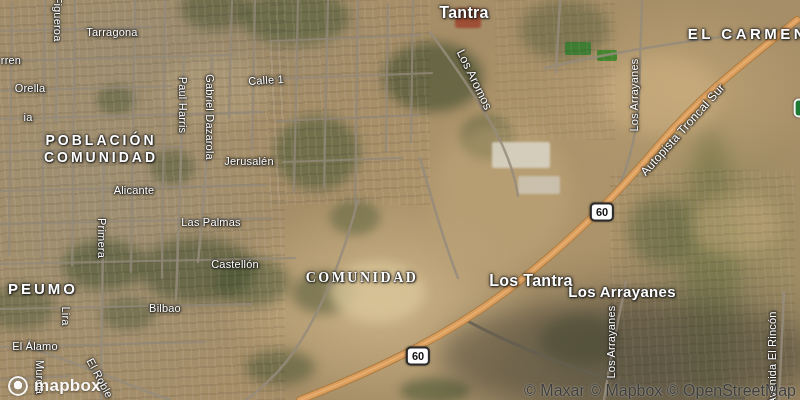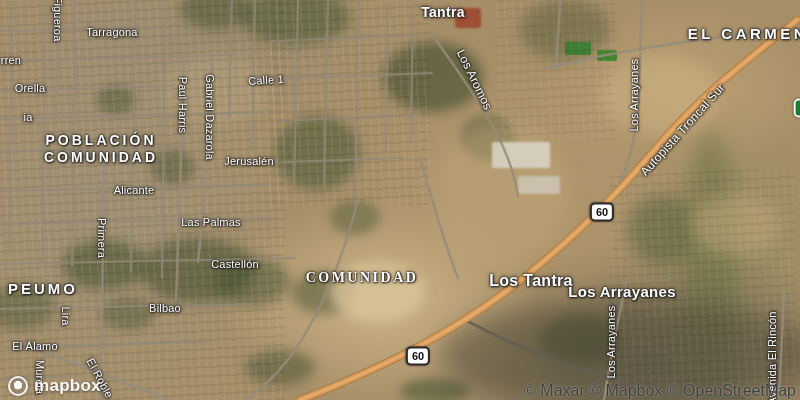--- a/index.html
+++ b/index.html
@@ -113,21 +113,21 @@
       <path d="M797,20 C745,62 702,94 658,146 C612,200 568,244 508,290 C448,335 382,368 300,400" stroke="#ecb97e" stroke-width="2" opacity=".55"></path>
     </g>
   </svg>
 
   <div id="labels" class="labels">
       <div class="lbl place" style="left: 748px; top: 34px; transform: translate(-50%, -50%) rotate(0deg); font-size: 15px; letter-spacing: 3.5px;">EL CARMEN</div>
       <div class="lbl place" style="left: 101px; top: 141px; transform: translate(-50%, -50%) rotate(0deg); font-size: 14px;">POBLACIÓN</div>
       <div class="lbl place" style="left: 101px; top: 158px; transform: translate(-50%, -50%) rotate(0deg); font-size: 14px;">COMUNIDAD</div>
       <div class="lbl place" style="left: 27px; top: 289px; transform: translate(-50%, -50%) rotate(0deg); font-size: 15px; letter-spacing: 3px;">EL PEUMO</div>
       <div class="lbl place" style="left: 362px; top: 278px; transform: translate(-50%, -50%) rotate(0deg); font-size: 14px; letter-spacing: 2.5px; font-family: Liberation Serif, serif;">COMUNIDAD</div>
-      <div class="lbl town" style="left: 443px; top: 13px; transform: translate(-50%, -50%) rotate(0deg); font-size: 14px;">Tantra</div>
+      <div class="lbl town" style="left: 464px; top: 13px; transform: translate(-50%, -50%) rotate(0deg); font-size: 16px;">Tantra</div>
       <div class="lbl town" style="left: 531px; top: 281px; transform: translate(-50%, -50%) rotate(0deg); font-size: 16px;">Los Tantra</div>
       <div class="lbl town" style="left: 622px; top: 292px; transform: translate(-50%, -50%) rotate(0deg); font-size: 15px;">Los Arrayanes</div>
       <div class="lbl street" style="left: 112px; top: 32px; transform: translate(-50%, -50%) rotate(0deg);">Tarragona</div>
       <div class="lbl street" style="left: 11px; top: 60px; transform: translate(-50%, -50%) rotate(0deg);">rren</div>
       <div class="lbl street" style="left: 30px; top: 88px; transform: translate(-50%, -50%) rotate(0deg);">Orella</div>
       <div class="lbl street" style="left: 4px; top: 117px; transform: translate(-50%, -50%) rotate(0deg); padding-left: 48px;">ia</div>
       <div class="lbl street" style="left: 266px; top: 80px; transform: translate(-50%, -50%) rotate(-3deg);">Calle 1</div>
       <div class="lbl street" style="left: 249px; top: 161px; transform: translate(-50%, -50%) rotate(0deg);">Jerusalén</div>
       <div class="lbl street" style="left: 134px; top: 190px; transform: translate(-50%, -50%) rotate(0deg);">Alicante</div>
       <div class="lbl street" style="left: 211px; top: 222px; transform: translate(-50%, -50%) rotate(0deg);">Las Palmas</div>

